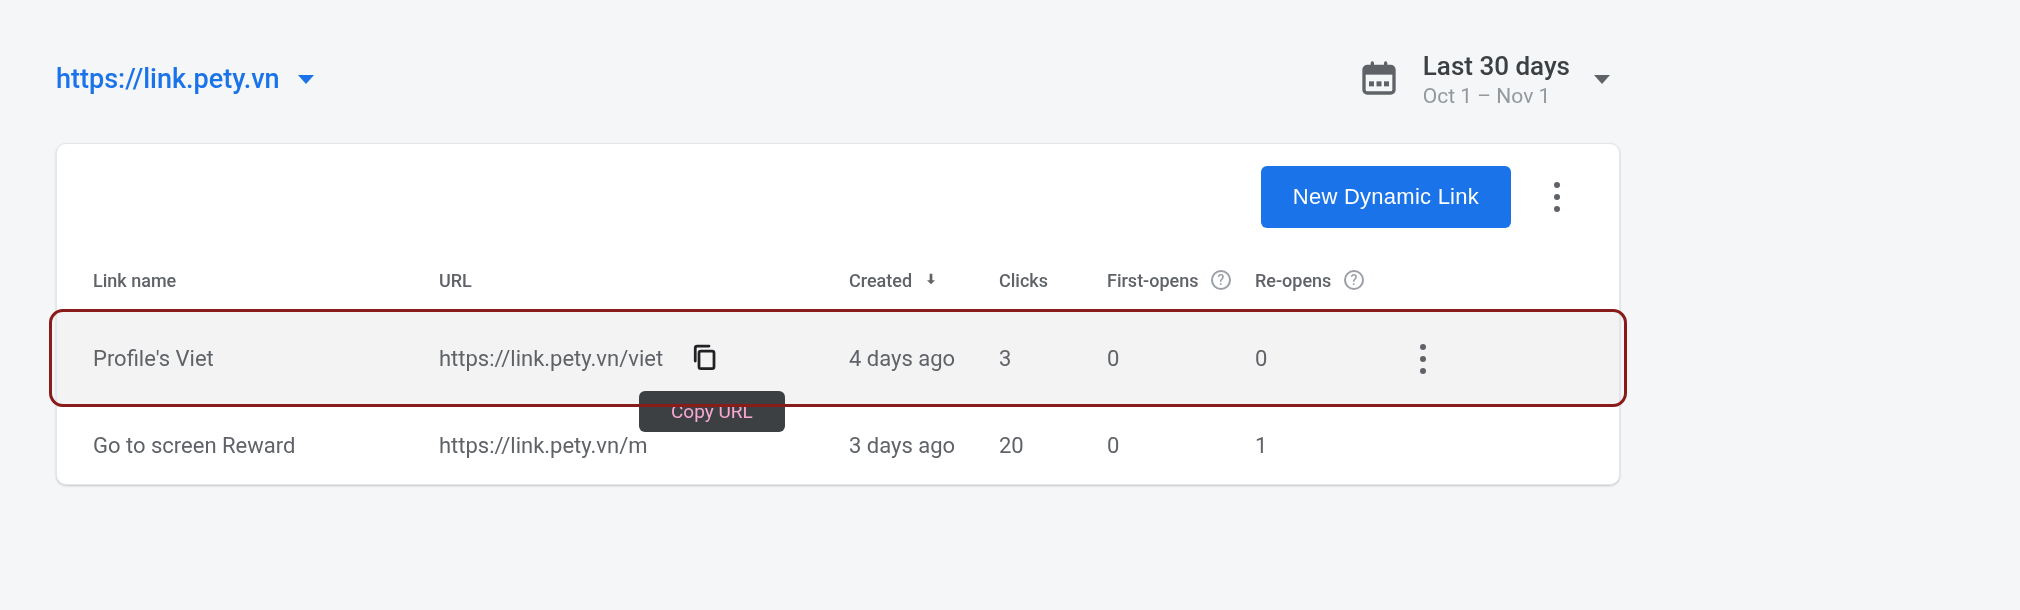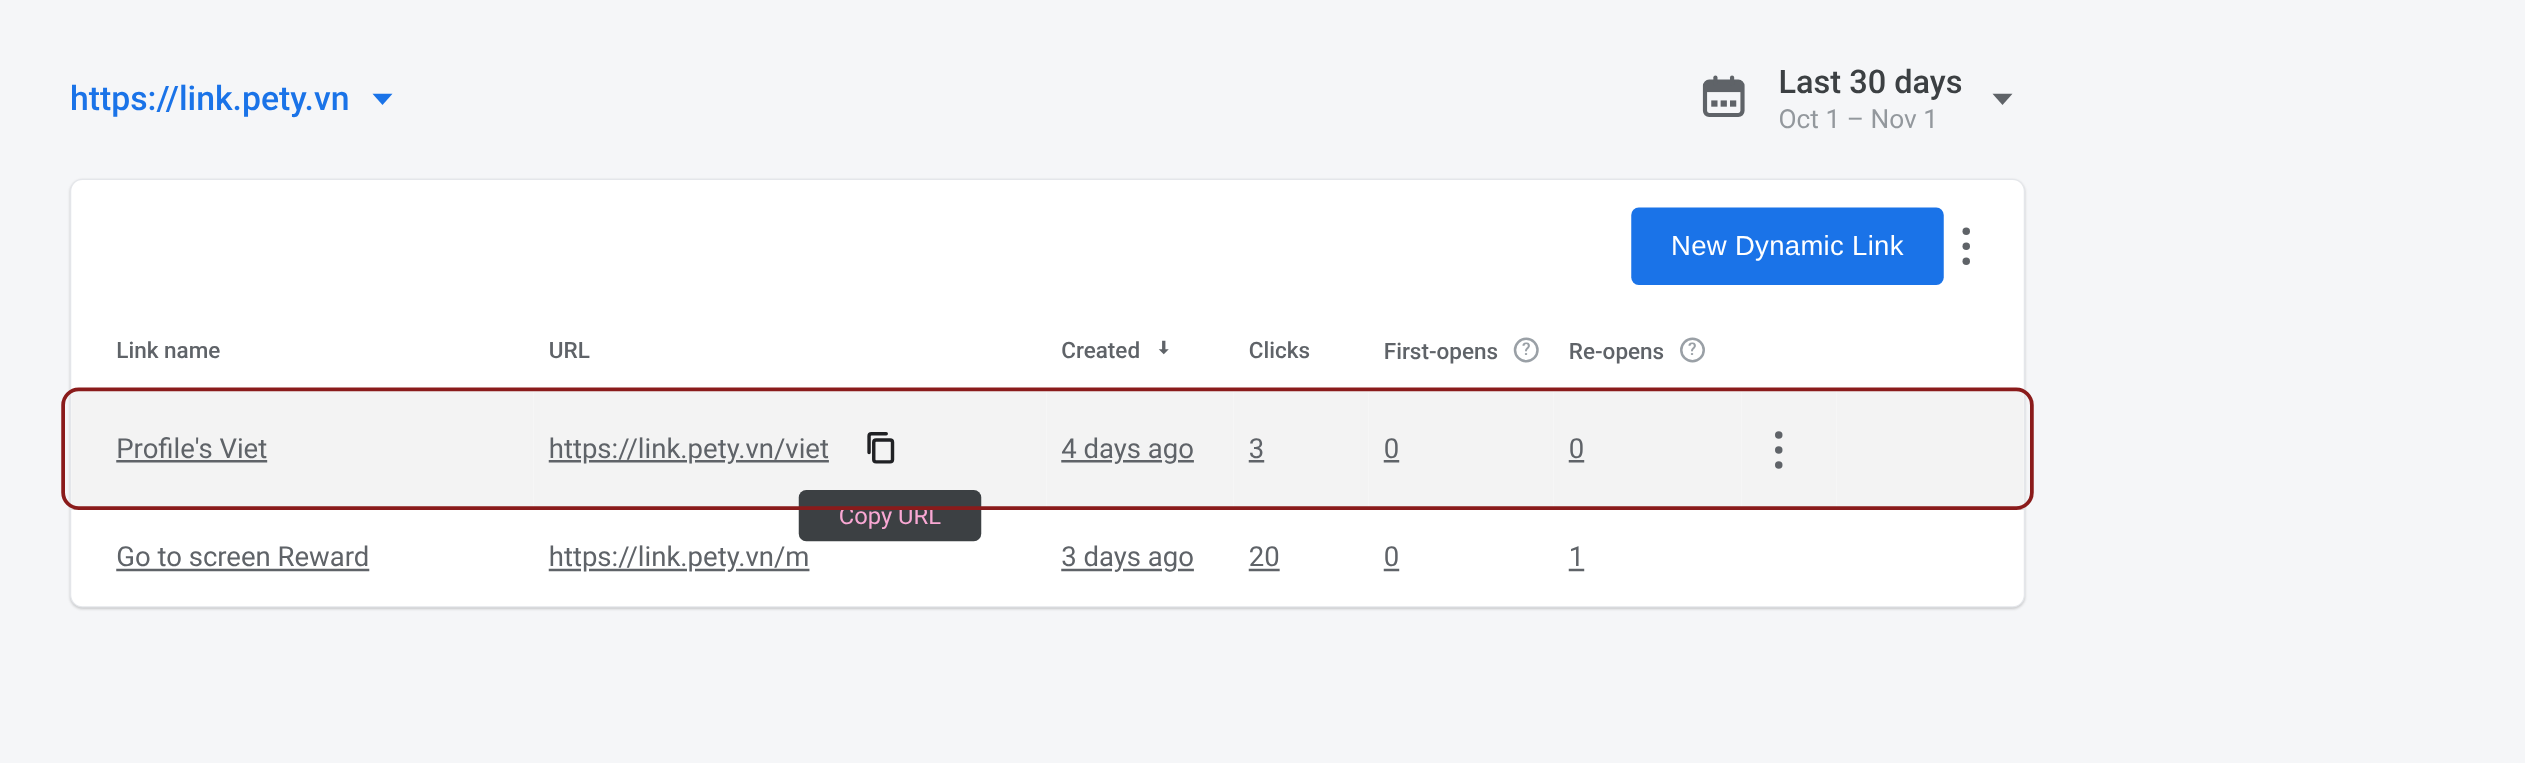--- a/index.html
+++ b/index.html
@@ -64,21 +64,22 @@
     border-radius: 10px;
     box-shadow: 0 1px 2px rgba(0,0,0,.12), 0 1px 3px rgba(0,0,0,.08);
     border: 1px solid #e4e6ea;
     overflow: visible;
   }
 
   .toolbar {
     display: flex;
     align-items: center;
     justify-content: flex-end;
-    padding: 22px 28px 22px 30px;
+    gap: 28px;
+    padding: 22px 44px 22px 30px;
   }
   .btn-primary {
     background: #1a73e8;
     color: #fff;
     border: none;
     border-radius: 6px;
     font-size: 22px;
     font-weight: 500;
     padding: 18px 32px;
     cursor: pointer;
@@ -122,21 +123,20 @@
   col.c-created{ width: 150px; }
   col.c-clicks { width: 108px; }
   col.c-first  { width: 148px; }
   col.c-reopen { width: 150px; }
   col.c-actions{ width: 60px; }
 
   td {
     padding: 26px 12px;
     color: #5f6368;
     font-size: 22px;
-    text-decoration: underline;
   }
   tbody tr { border-bottom: 1px solid #e0e0e0; }
   tbody tr:last-child { border-bottom: none; }
 
   .sort-arrow { margin-left: 6px; }
 
   .info-icon {
     display: inline-block;
     width: 20px; height: 20px;
     border: 2px solid #9aa0a6;

